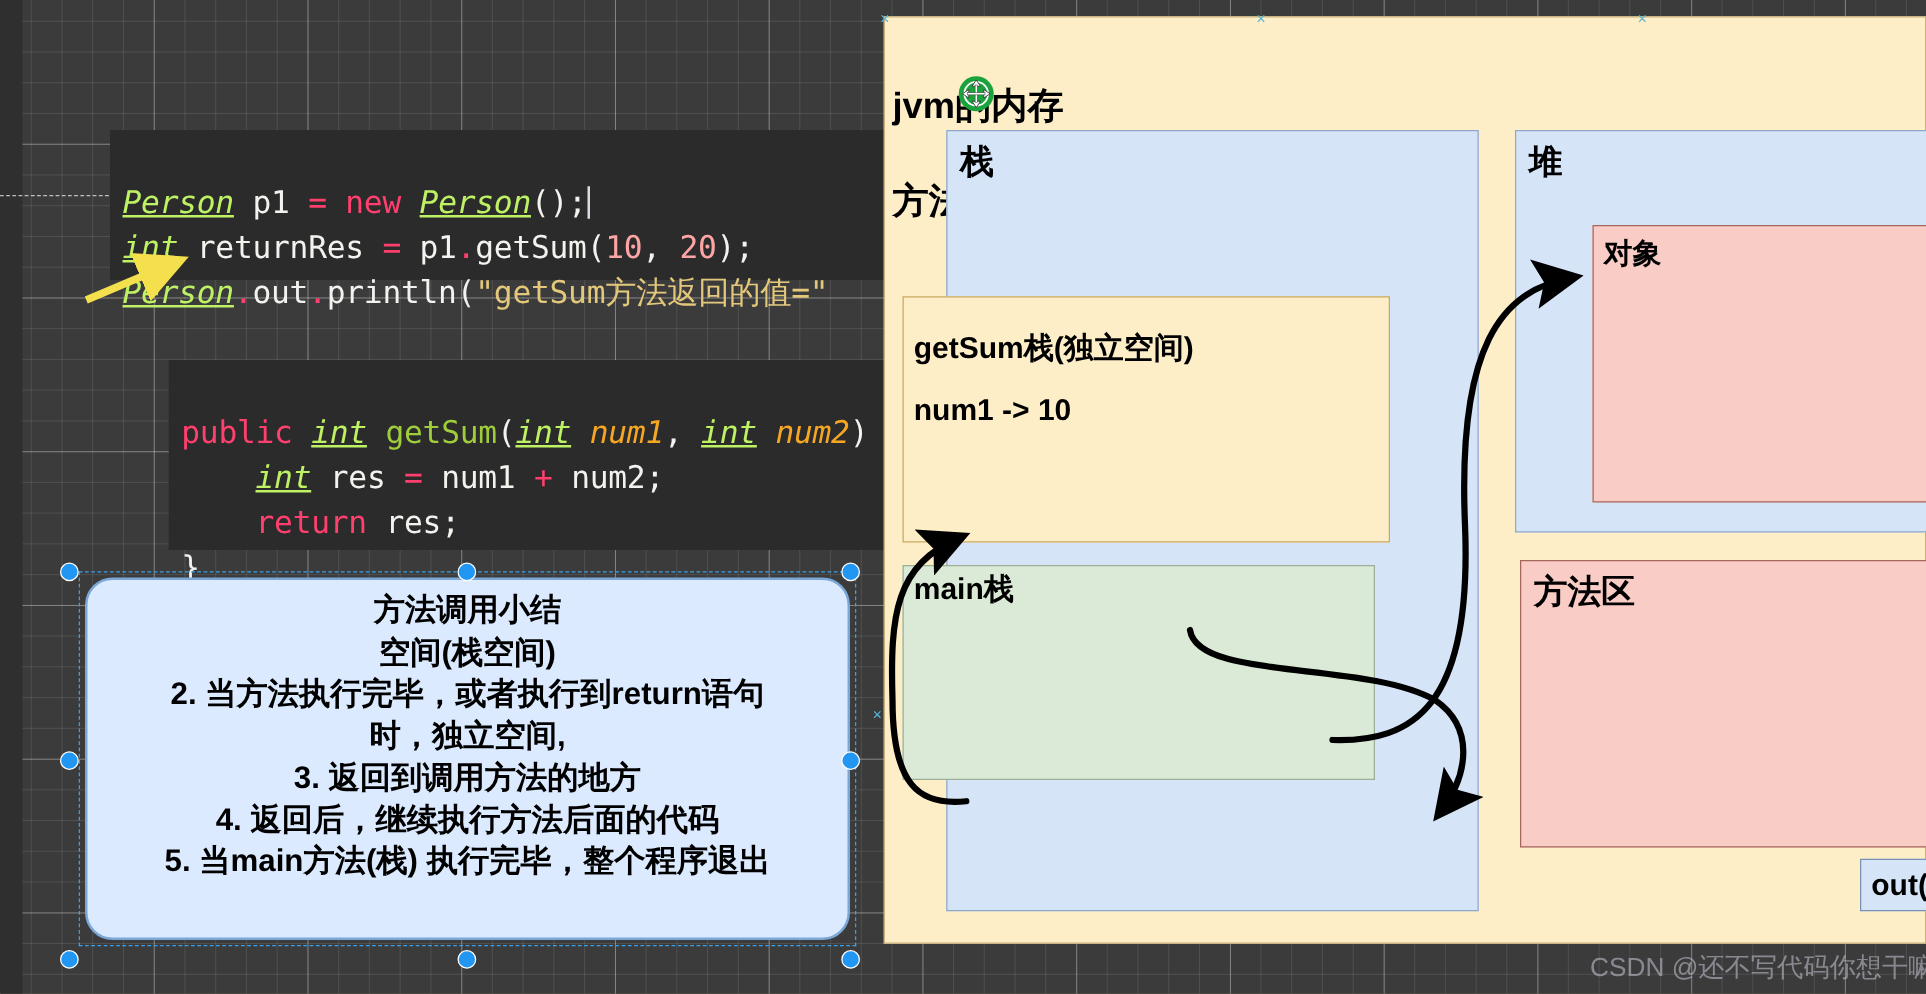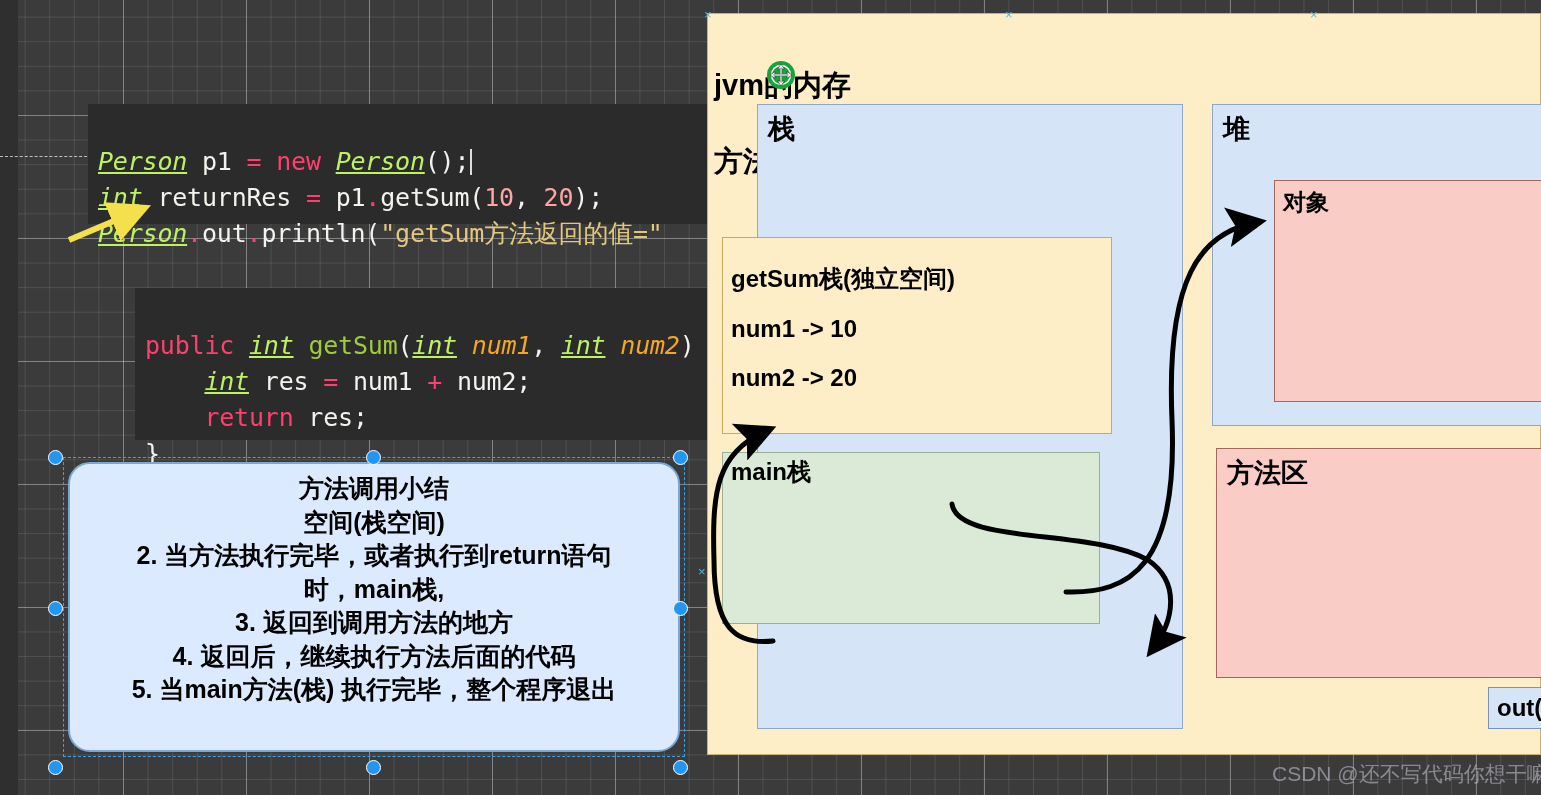--- a/index.html
+++ b/index.html
@@ -169,21 +169,21 @@
       <path d="M0,0 L7,3.5 L0,7 z" fill="#f4e04d"></path>
     </marker>
   </defs>
   <line x1="9" y1="42" x2="80" y2="12" stroke="#f4e04d" stroke-width="6" marker-end="url(#ymark)"></line>
 </svg>
 
 <div id="summary-note">
   <div class="ln">方法调用小结</div>
   <div class="ln">空间(栈空间)</div>
   <div class="ln">2. 当方法执行完毕，或者执行到return语句</div>
-  <div class="ln">时，main栈,</div>
+  <div class="ln">时，独立空间,</div>
   <div class="ln">3. 返回到调用方法的地方</div>
   <div class="ln">4. 返回后，继续执行方法后面的代码</div>
   <div class="ln">5. 当main方法(栈) 执行完毕，整个程序退出</div>
 </div>
 <div class="sel-box"></div>
 <div class="handle" style="left:48px;top:450px;"></div>
 <div class="handle" style="left:366px;top:450px;"></div>
 <div class="handle" style="left:673px;top:450px;"></div>
 <div class="handle" style="left:48px;top:601px;"></div>
 <div class="handle" style="left:673px;top:601px;"></div>
@@ -206,21 +206,20 @@
     <rect x="8" y="14.1" width="14" height="1.8" fill="#ffffff" stroke="#333" stroke-width=".4"></rect>
   </svg>
 
   <div class="region" id="stack-region">
     <div class="region-label">栈</div>
   </div>
 
   <div id="getsum-frame">
     <div class="fl">getSum栈(独立空间)</div>
     <div class="fl">num1 -&gt; 10</div>
-    <div class="fl">num2 -&gt; 20</div>
   </div>
   <div class="inner-stmt" id="return-stmt" style="position:absolute;left:772px;top:456px;width:360px;height:43px;">return res;</div>
 
   <div id="main-frame">
     <div class="fl">main栈</div>
   </div>
   <div class="inner-stmt" style="position:absolute;left:776px;top:569px;width:292px;height:42px;">Person p1 = new ....</div>
   <div class="inner-stmt" style="position:absolute;left:776px;top:619px;width:358px;height:42px;">int res.. = p1.getSum(10,20)</div>
   <div class="inner-stmt" style="position:absolute;left:780px;top:673px;width:358px;height:42px;">out("值=" + res..)</div>
 

